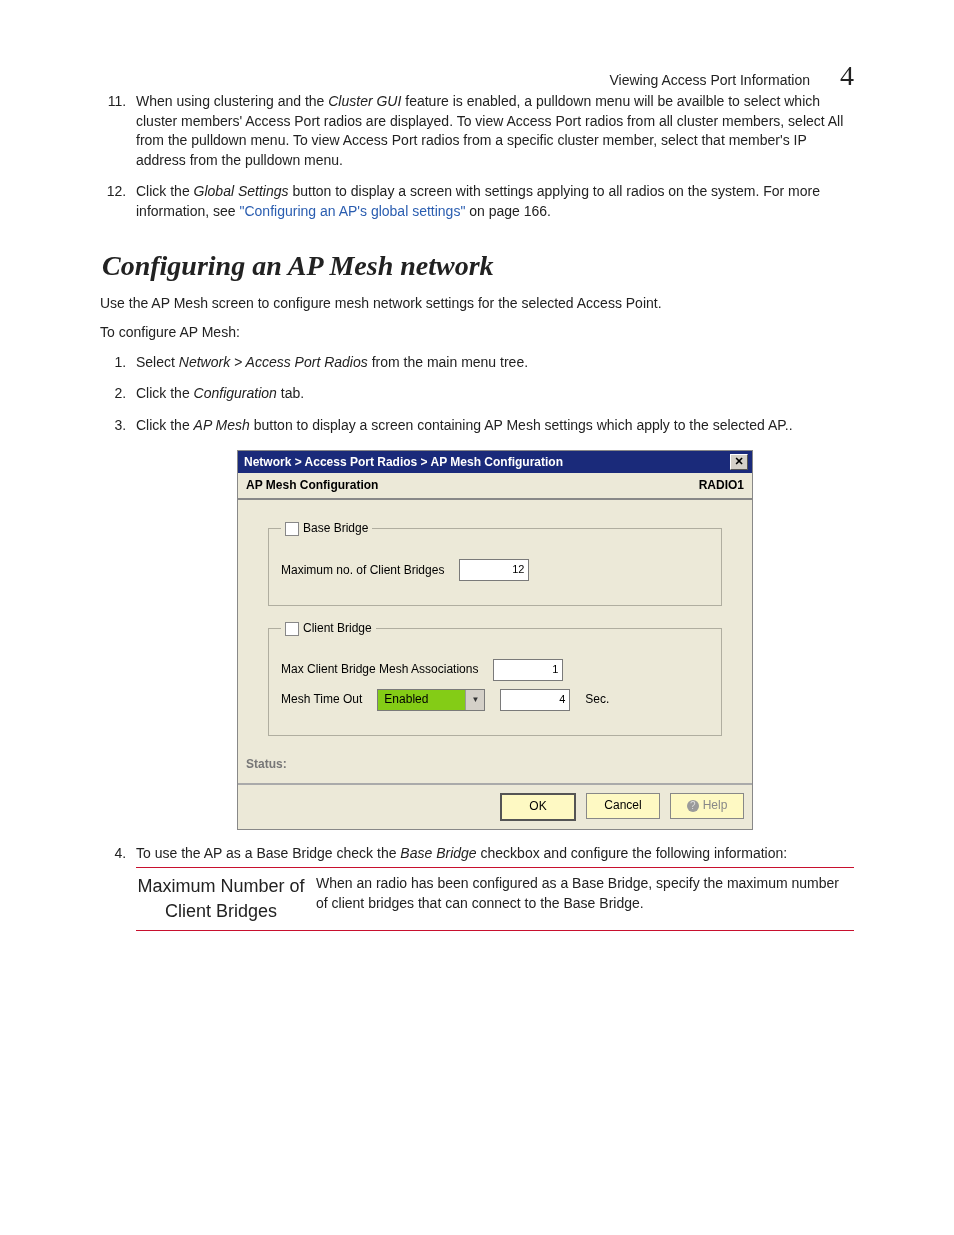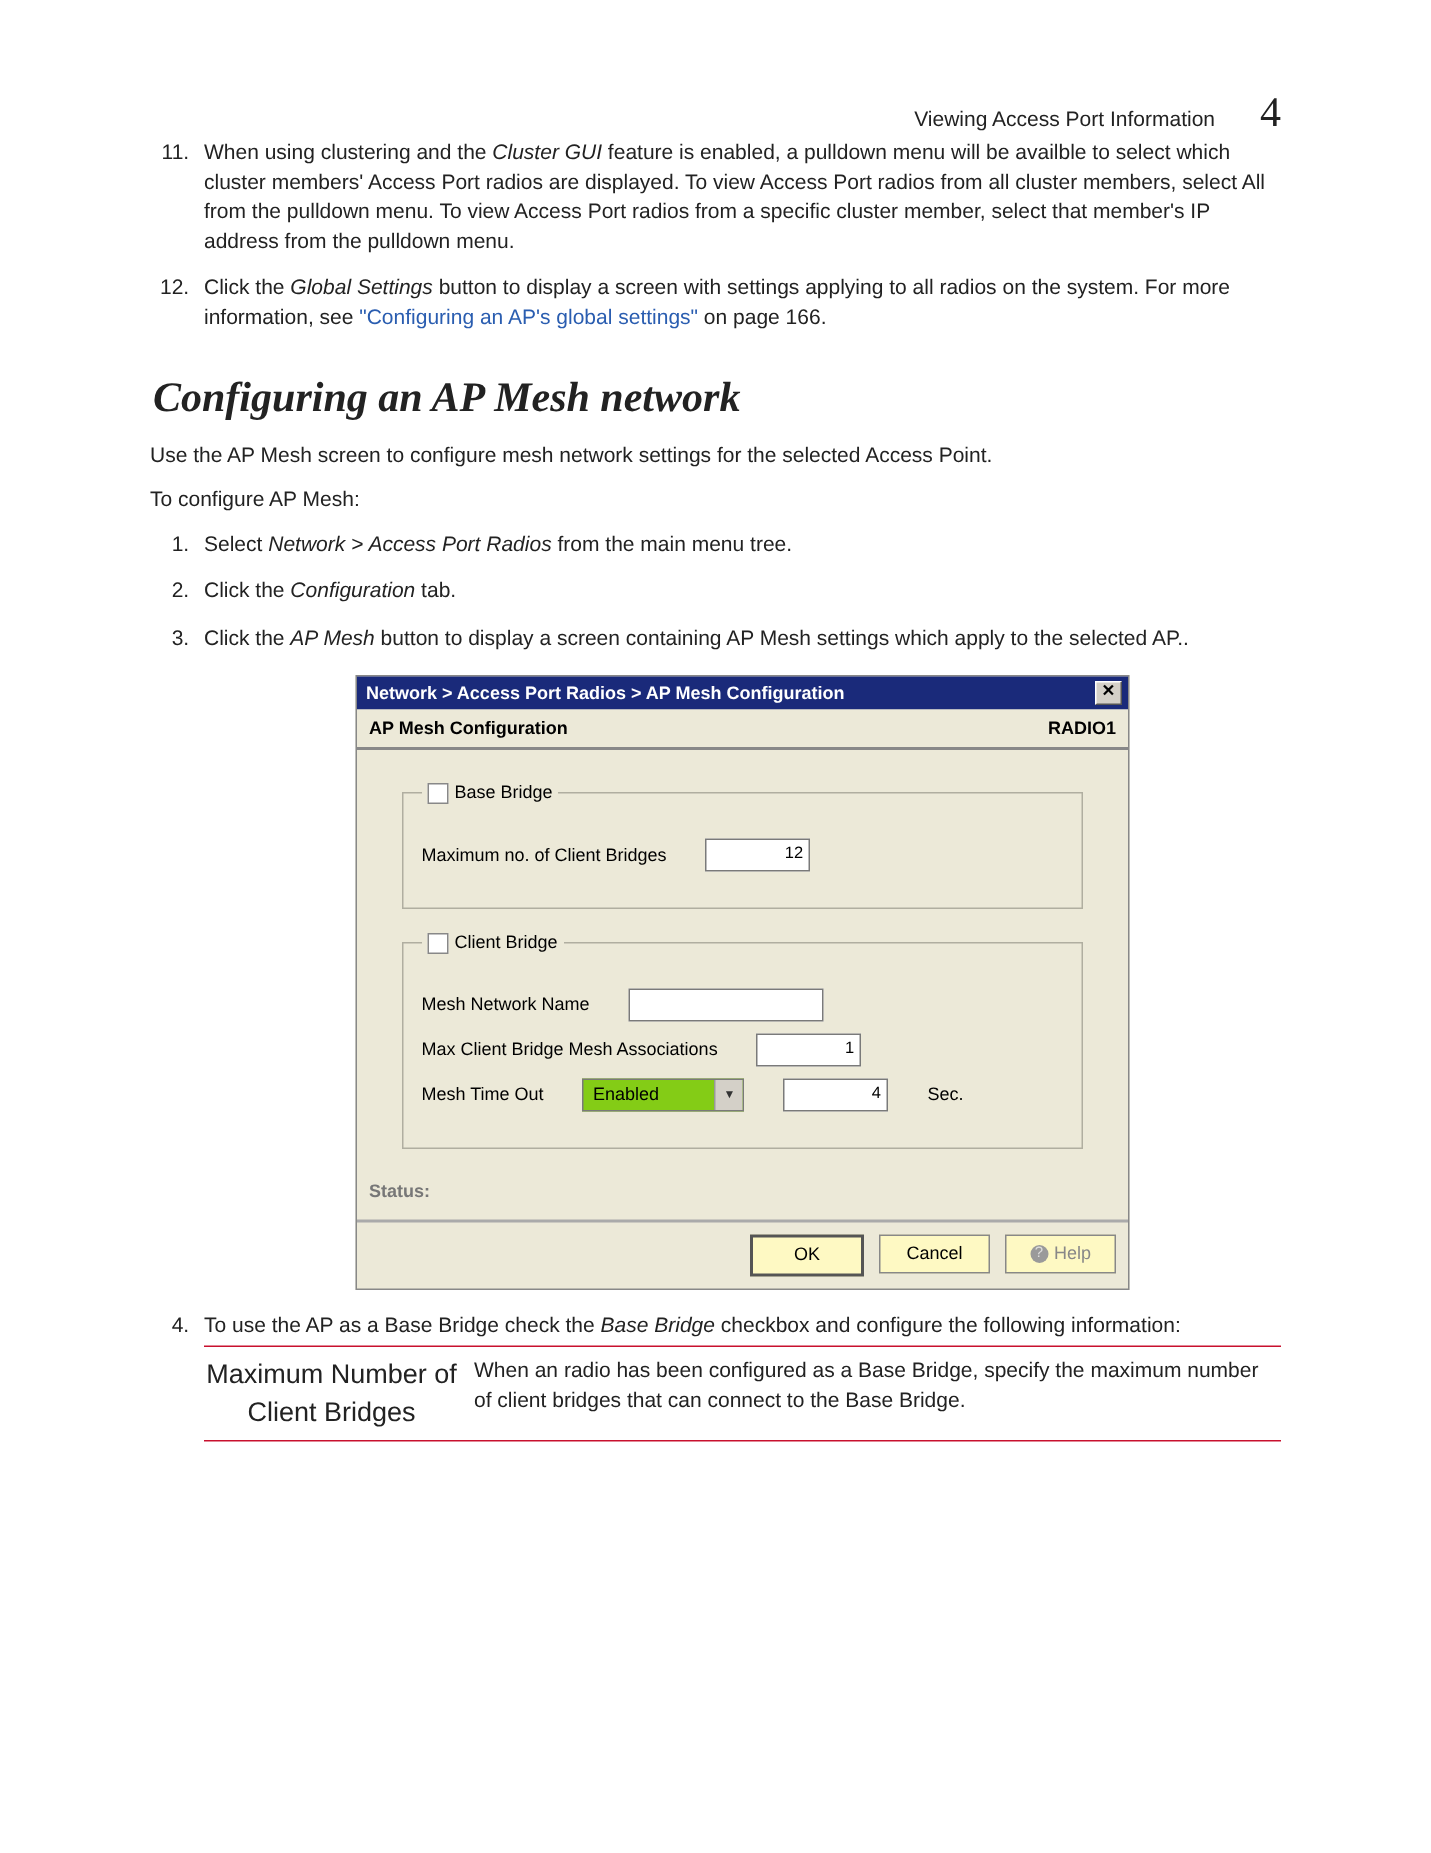--- a/index.html
+++ b/index.html
@@ -104,21 +104,21 @@
     width: 12px; height: 12px;
     border: 1px solid #888;
     display: inline-block;
     background: #fff;
     vertical-align: middle;
     margin-right: 4px;
   }
   .fld-row {
     display: flex;
     align-items: center;
-    gap: 26px;
+    gap: 15px;
     margin: 8px 0;
   }
   .txt-input {
     height: 20px;
     border: 1px solid #7a7a7a;
     background: #fff;
     padding: 0 4px;
     display: inline-flex;
     align-items: center;
     justify-content: flex-end;
@@ -246,24 +246,20 @@
             <div class="fld-row">
               <span>Maximum no. of Client Bridges</span>
               <span class="txt-input" style="width:60px">12</span>
             </div>
           </fieldset>
 
           <fieldset>
             <legend>
               <span class="chk"></span><span>Client Bridge</span>
             </legend>
-            <div class="fld-row">
-              <span>Mesh Network Name</span>
-              <span class="txt-input" style="width:120px"></span>
-            </div>
             <div class="fld-row">
               <span>Max Client Bridge Mesh Associations</span>
               <span class="txt-input" style="width:60px">1</span>
             </div>
             <div class="fld-row">
               <span>Mesh Time Out</span>
               <span class="select-box" style="width:100px">
                 <span>Enabled</span>
                 <span class="select-arrow">▼</span>
               </span>

